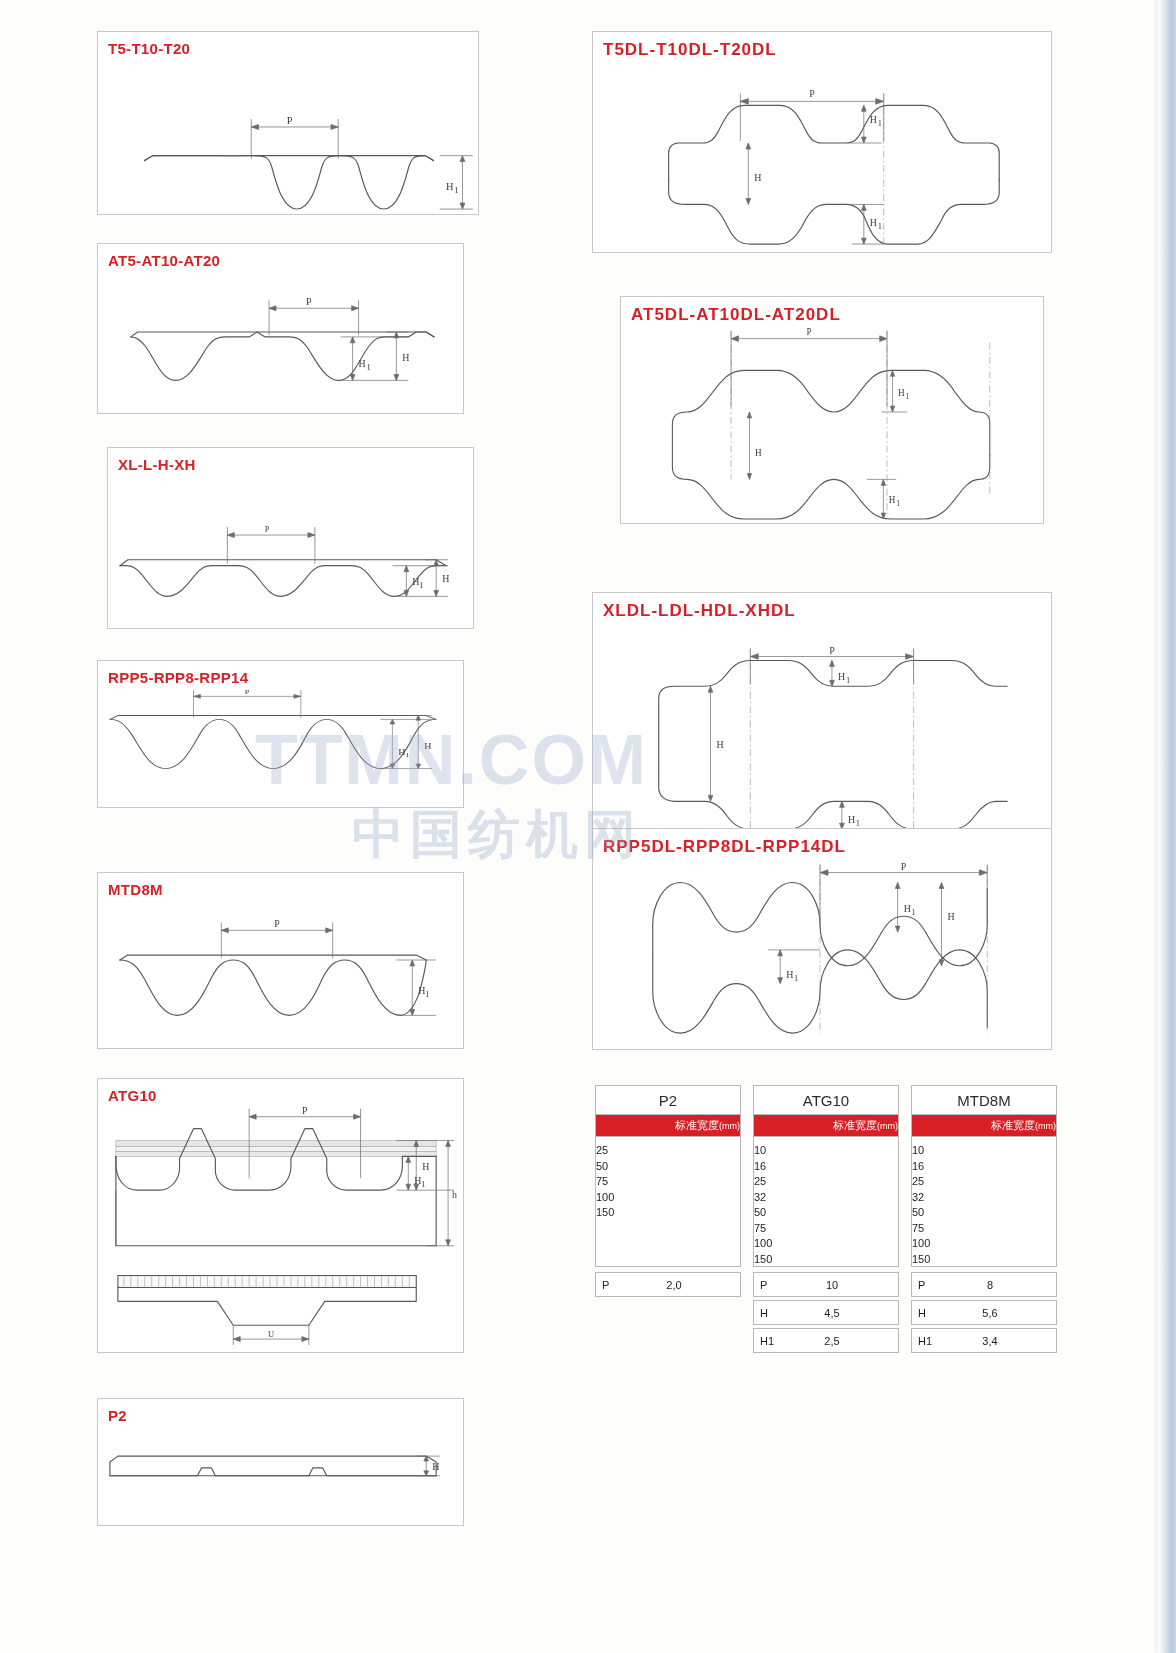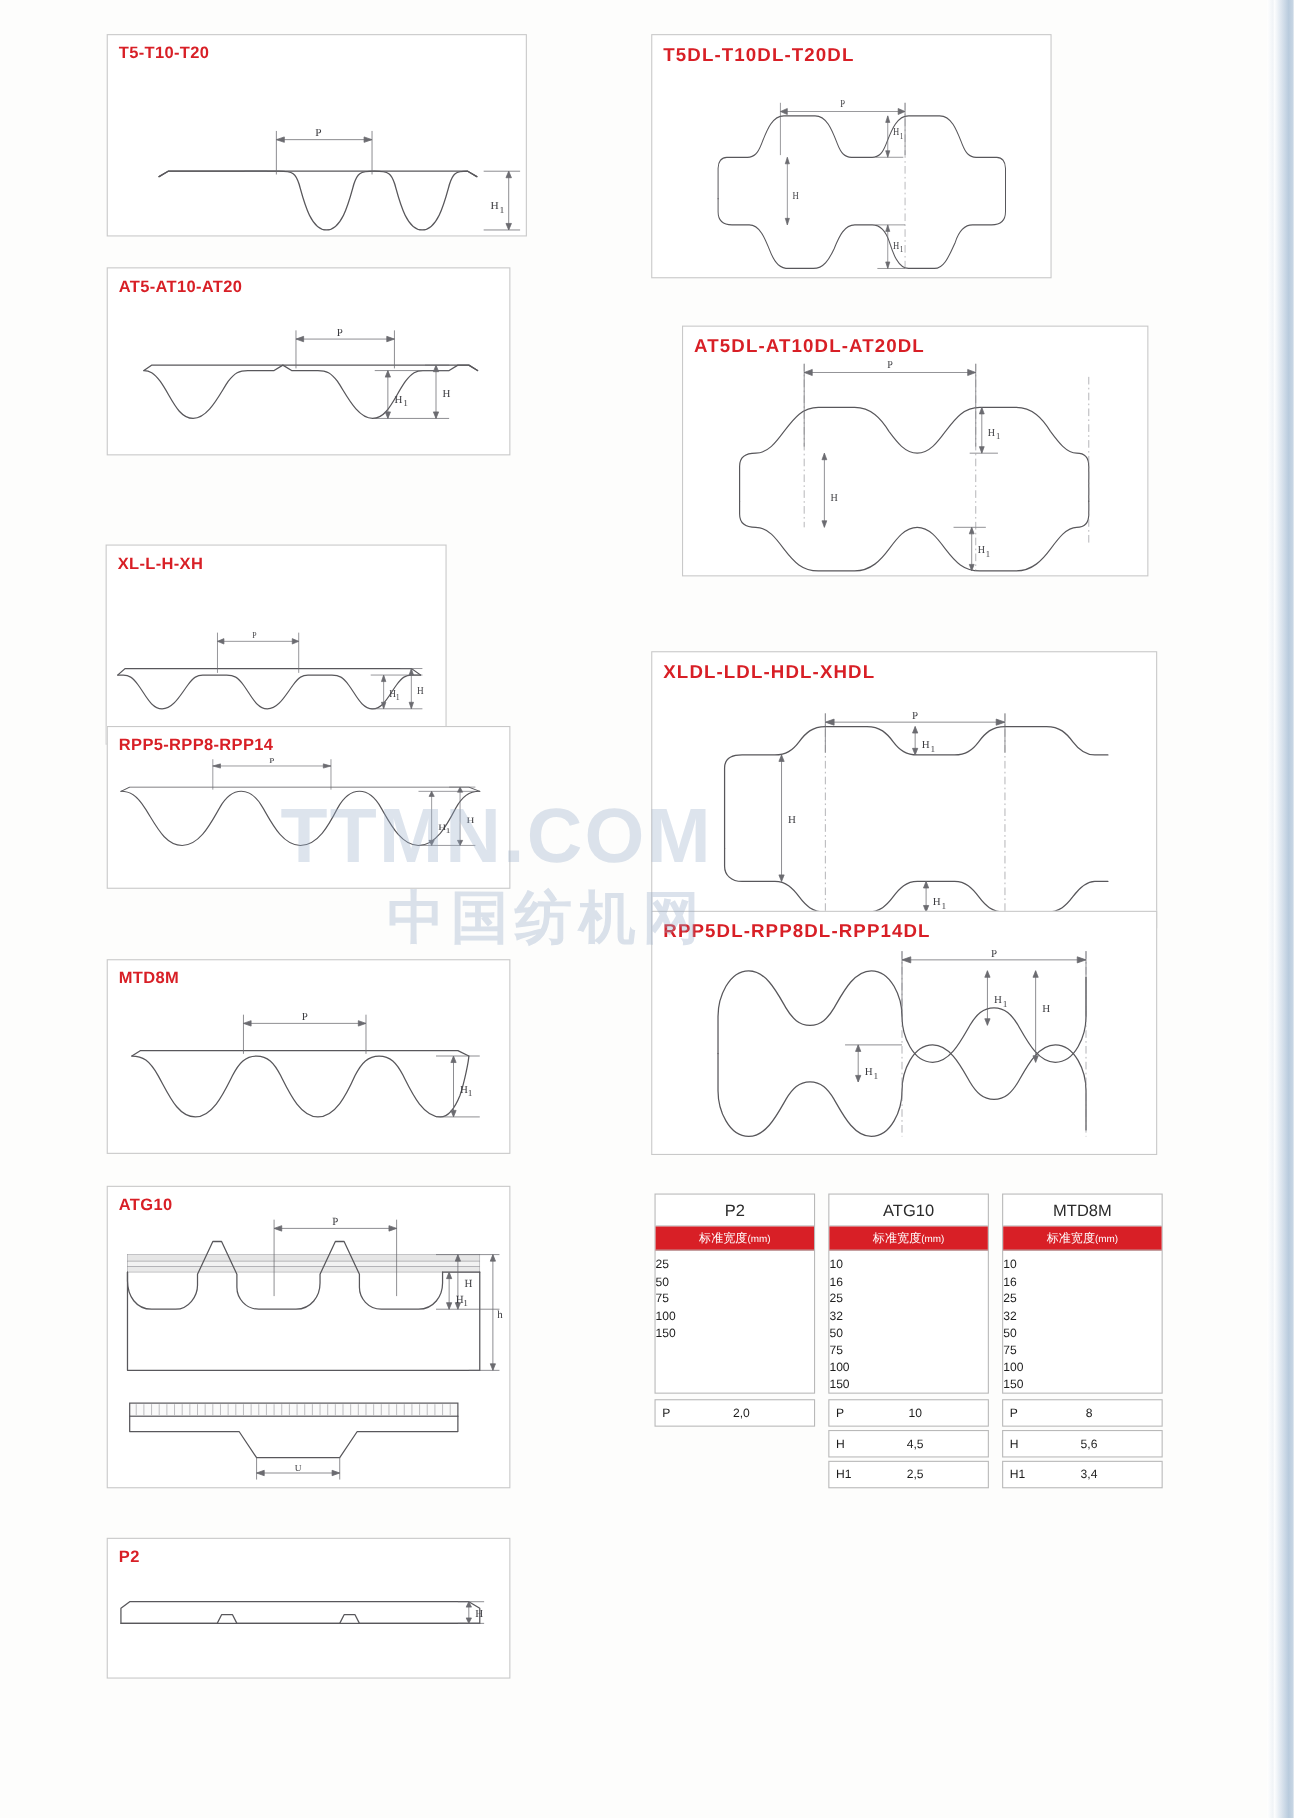--- a/index.html
+++ b/index.html
@@ -101,21 +101,21 @@
     text-align: center;
     font-size: 15px;
     color: #2b2b2b;
     padding: 6px 0 5px;
     border-bottom: 1px solid #b9b9b9;
     font-family: "Liberation Sans", sans-serif;
   }
   .tbl .subhead {
     background: #d81f26;
     color: #fff;
-    text-align: center;
+    text-align: right;
     font-size: 11px;
     padding: 3px 0;
     border-bottom: 1px solid #b9b9b9;
   }
   .tbl .subhead .unit { font-size: 9px; }
   .tbl .vals {
     font-size: 11px;
     color: #1d1d1d;
     padding: 6px 0 8px;
     line-height: 15.5px;
@@ -218,21 +218,21 @@
       <path class="dim" d="M256,94 L253.6,100 L258.4,100 Z" style="fill:#6b6b70"></path>
       <path class="dim" d="M256,138 L253.6,132 L258.4,132 Z" style="fill:#6b6b70"></path>
       <text class="lbl" x="262" y="124">H</text>
       <text class="lbl sm" x="270" y="127">1</text>
       <line class="dim" x1="244" y1="94" x2="312" y2="94"></line>
       <line class="dim" x1="244" y1="138" x2="312" y2="138"></line>
       <line class="dim" x1="290" y1="89" x2="312" y2="89"></line>
     </svg>
   </div>
 
-  <div class="panel" style="left:96px; top:447px; width:310px; height:182px;margin-top:48px;">
+  <div class="panel" style="left:107px; top:447px; width:367px; height:182px;">
     <div class="title">XL-L-H-XH</div>
     <svg viewBox="0 0 367 182" preserveAspectRatio="none">
       <path class="prof" d="M12,119 L20,113 L300,113 L330,113 L340,119"></path>
       <path class="prof" d="M12,119 L18,119 C24,119 28,121 34,128 C42,137 48,150 60,150 C72,150 80,137 88,128 C94,121 98,119 104,119 L130,119 C138,119 142,121 148,128 C156,137 162,150 174,150 C186,150 194,137 202,128 C208,121 212,119 218,119 L244,119 C252,119 256,121 262,128 C270,137 276,150 288,150 C300,150 306,137 314,128 C320,121 324,119 330,119 L340,119"></path>
       <line class="dim" x1="120" y1="80" x2="120" y2="117"></line>
       <line class="dim" x1="208" y1="80" x2="208" y2="117"></line>
       <line class="dim" x1="120" y1="88" x2="208" y2="88"></line>
       <path class="dim" d="M120,88 L127,85.5 L127,90.5 Z" style="fill:#6b6b70"></path>
       <path class="dim" d="M208,88 L201,85.5 L201,90.5 Z" style="fill:#6b6b70"></path>
       <text class="lbl sm" x="160" y="85" text-anchor="middle">P</text>
@@ -400,21 +400,21 @@
       <path class="prof" d="M12,78 L100,78 L104,70 L114,70 L118,78 L212,78 L216,70 L226,70 L230,78 L340,78"></path>
       <line class="dim" x1="330" y1="58" x2="330" y2="78"></line>
       <path class="dim" d="M330,58 L327.6,63 L332.4,63 Z" style="fill:#6b6b70"></path>
       <path class="dim" d="M330,78 L327.6,73 L332.4,73 Z" style="fill:#6b6b70"></path>
       <text class="lbl" x="336" y="72">H</text>
       <line class="dim" x1="320" y1="58" x2="344" y2="58"></line>
       <line class="dim" x1="320" y1="78" x2="344" y2="78"></line>
     </svg>
   </div>
 
-  <div class="panel big" style="left:592px; top:31px; width:364px; height:222px;text-align:center;">
+  <div class="panel big" style="left:592px; top:31px; width:460px; height:222px;text-align:center;">
     <div class="title">T5DL-T10DL-T20DL</div>
     <svg viewBox="0 0 460 222" preserveAspectRatio="none">
 
       <path class="prof" d="M76,150 L76,122 C76,116 80,112 86,112 L110,112 C118,112 122,108 126,100 C132,88 138,74 152,74 L188,74 C202,74 208,88 214,100 C218,108 222,112 230,112 L254,112 C262,112 266,108 270,100 C276,88 282,74 296,74 L332,74 C346,74 352,88 358,100 C362,108 366,112 374,112 L398,112 C404,112 408,116 408,122 L408,150"></path>
 
       <path class="prof" d="M76,150 L76,162 C76,170 82,174 92,174 L112,174 C124,174 130,186 136,198 C142,210 148,214 158,214 L186,214 C198,214 204,206 210,196 C216,184 222,174 234,174 L254,174 C264,174 270,180 274,190 C278,200 284,214 296,214 L326,214 C338,214 344,200 350,190 C354,180 360,174 370,174 L392,174 C402,174 408,170 408,162 L408,150"></path>
 
       <line class="dim" x1="148" y1="62" x2="148" y2="110"></line>
       <line class="dim" x1="292" y1="62" x2="292" y2="110"></line>
       <line class="dim" x1="148" y1="70" x2="292" y2="70"></line>

